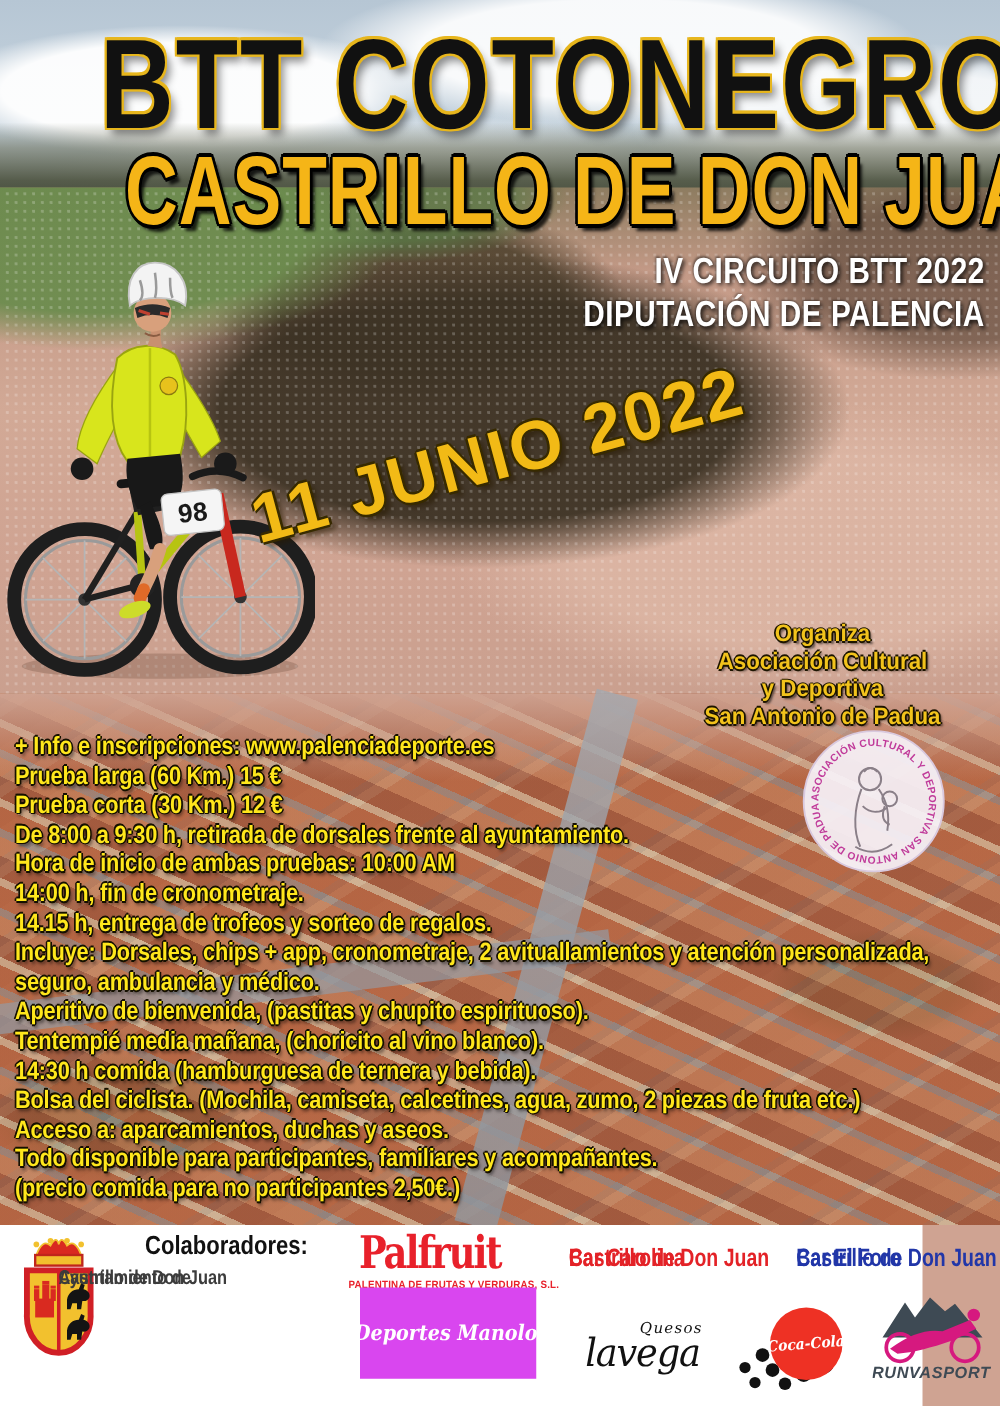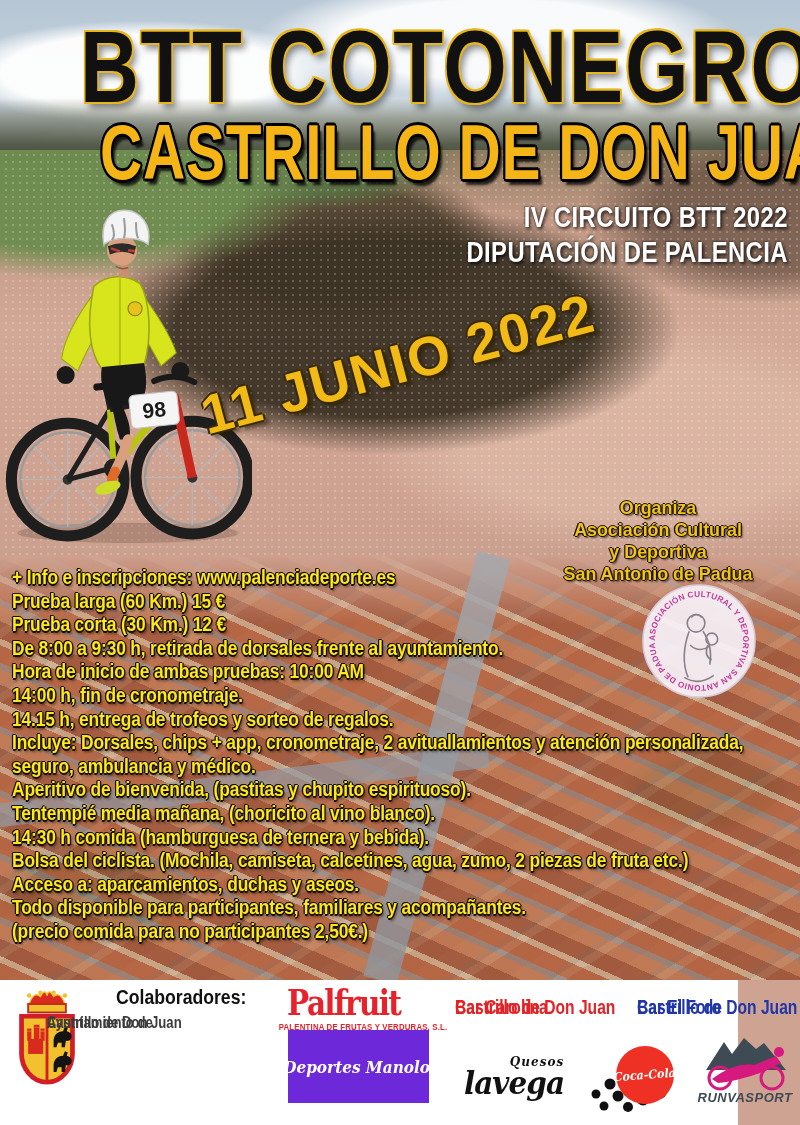--- a/index.html
+++ b/index.html
@@ -62,21 +62,21 @@
     font-size:55px;font-weight:bold;color:#f2ba16;letter-spacing:2px;white-space:nowrap;
     transform:rotate(-15deg);
     text-shadow:-2px 0 0 #372a00,2px 0 0 #372a00,0 -2px 0 #372a00,0 2px 0 #372a00,
       -1px -1px 0 #372a00,1px 1px 0 #372a00,4px 5px 4px rgba(40,25,0,.55);}
   .organiza{position:absolute;top:497px;right:6px;width:272px;z-index:3;text-align:center;
     font-size:19px;font-weight:bold;line-height:22px;color:#f2c31c;transform:scaleX(.94);
     text-shadow:-1.4px 0 0 #1c1400,1.4px 0 0 #1c1400,0 -1.4px 0 #1c1400,0 1.4px 0 #1c1400,
       2px 2px 2px rgba(0,0,0,.6);}
 
   
-  .info{position:absolute;top:566px;left:12px;width:788px;z-index:3;
+  .info{position:absolute;top:586px;left:12px;width:788px;z-index:3;
     font-size:20px;font-weight:bold;line-height:23.6px;color:#ffe71c;letter-spacing:-.2px;}
   .info .line{white-space:nowrap;transform:scaleX(.87);transform-origin:0 50%;
     text-shadow:-1.5px 0 0 #151000,1.5px 0 0 #151000,0 -1.5px 0 #151000,0 1.5px 0 #151000,
       -1px -1px 0 #151000,1px 1px 0 #151000,2px 3px 3px rgba(0,0,0,.55);}
 
   .badge{position:absolute;top:582px;left:640px;width:118px;height:118px;z-index:2;}
   .cyclist{position:absolute;top:186px;left:4px;width:248px;height:362px;z-index:2;}
 
   
   .sponsors{position:absolute;top:980px;left:0;width:738px;height:145px;background:#fff;z-index:5;}
@@ -89,34 +89,34 @@
   .dip{left:92px;top:78px;width:220px;height:50px;}
   .dip-logo{left:0;top:0;width:46px;height:46px;}
   .dip-text{left:56px;top:3px;line-height:20px;white-space:nowrap;transform:scaleX(.85);transform-origin:0 0;}
   .dip-name{position:static;display:block;font-size:18px;font-weight:bold;color:#3a3a52;}
   .dip-prov{position:static;display:block;font-size:17px;font-weight:bold;color:#2aabe2;letter-spacing:.5px;}
   .palfruit{left:272px;top:2px;width:168px;text-align:left;}
   .palfruit-name{position:static;display:block;font-family:"DejaVu Serif",serif;font-weight:bold;
     font-size:36px;line-height:40px;color:#e8212b;letter-spacing:-2px;transform:scaleX(.82);}
   .palfruit-tag{position:static;display:block;font-size:8.5px;font-weight:bold;color:#e8212b;
     letter-spacing:.2px;white-space:nowrap;transform:scaleX(.92);}
-  .manolo{left:288px;top:50px;width:141px;height:73px;background:#6d28d9;
+  .manolo{left:288px;top:50px;width:141px;height:73px;background:#d946ef;
     display:flex;align-items:center;justify-content:center;}
   .manolo-stripes{position:static;display:inline-block;width:10px;height:20px;margin-right:-3px;
     background:linear-gradient(100deg,#00b5d8 0 34%,#e0218a 34% 67%,#3cb54a 67% 100%);
     transform:skewX(-18deg);}
   .manolo-text{position:static;font-family:"DejaVu Serif",serif;font-style:italic;font-weight:bold;
     font-size:17px;color:#fff;white-space:nowrap;transform:scaleX(.9);}
   .bar{top:14px;font-size:20px;font-weight:bold;line-height:26px;white-space:nowrap;
     transform:scaleX(.78);transform-origin:0 0;}
   .bar-carolina{left:455px;color:#e32227;}
   .bar-elforo{left:637px;color:#2136a8;}
   .lavega{left:448px;top:74px;width:230px;height:60px;}
   .lavega-txt{left:0;top:2px;width:132px;text-align:center;color:#111;
-    font-family:"DejaVu Serif",serif;font-style:italic;font-weight:bold;}
+    font-family:"DejaVu Serif",serif;font-style:italic;font-weight:normal;}
   .lavega-top{position:static;display:block;font-size:12px;line-height:12px;margin-left:46px;letter-spacing:1px;}
   .lavega-name{position:static;display:block;font-size:31px;line-height:30px;letter-spacing:-1px;transform:scaleX(.95);}
   .lavega-dots{left:136px;top:0;width:86px;height:60px;}
   .coke{left:616px;top:66px;width:58px;height:58px;border-radius:50%;background:#ee3124;
     display:flex;align-items:center;justify-content:center;}
   .coke-text{position:static;font-family:"DejaVu Serif",serif;font-style:italic;font-weight:bold;
     font-size:12px;color:#fff;white-space:nowrap;transform:scaleX(.92) rotate(-4deg);}
   .runva{left:698px;top:54px;width:95px;height:72px;}
 </style>
 </head>

